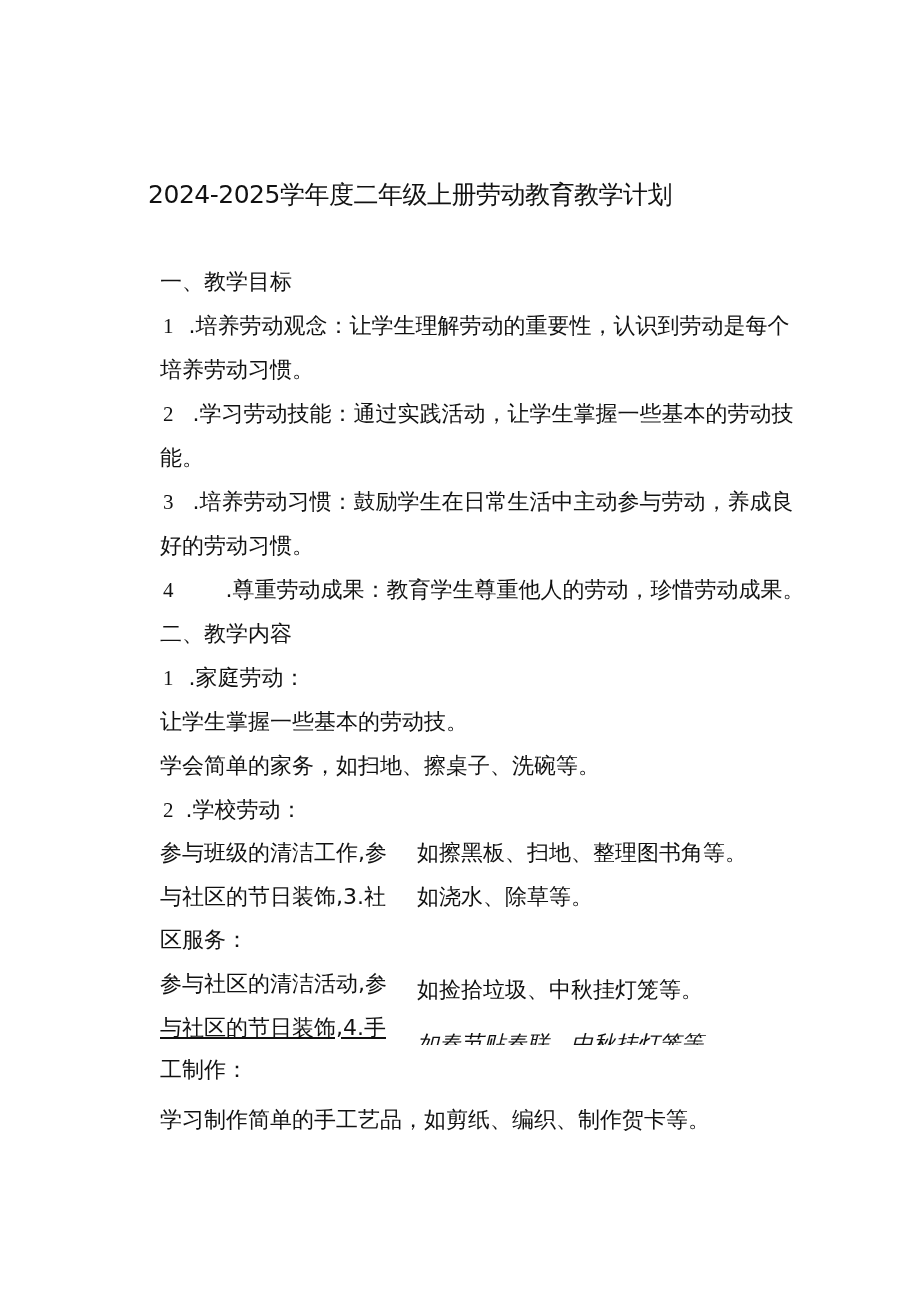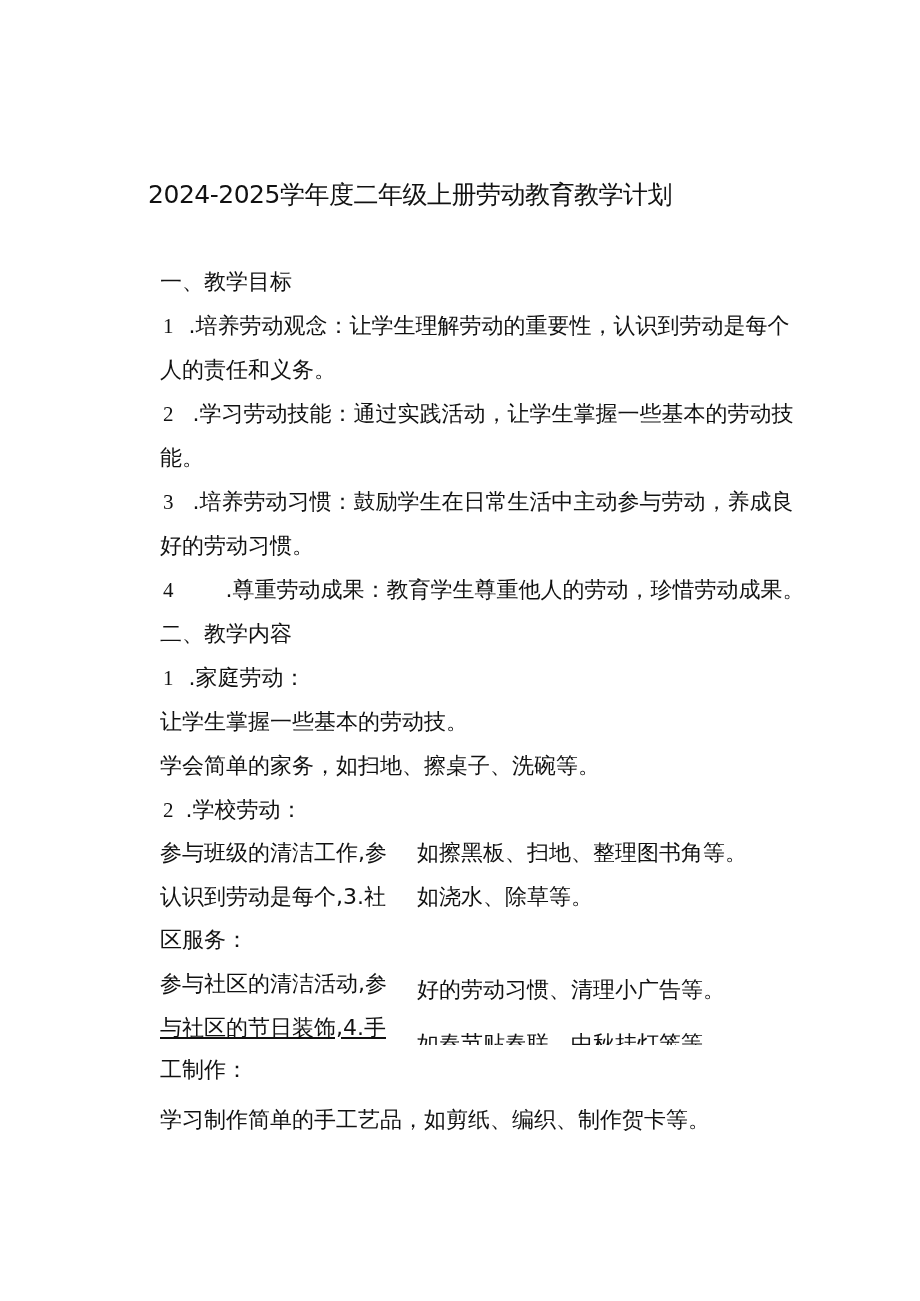--- a/index.html
+++ b/index.html
@@ -1,36 +1,36 @@
 <!DOCTYPE html>
 <html><head>
 <meta charset="utf-8">
 <style>
   html, body { margin: 0; padding: 0; background: #ffffff; }
   body { width: 920px; height: 1301px; position: relative; overflow: hidden;
          font-family: "DejaVu Sans", "Liberation Sans", sans-serif; color: #111; }
   .line { position: absolute; font-size: 22px; line-height: 30px; white-space: nowrap; letter-spacing: 0px; text-align: right; }
   .title { position: absolute; left: 0; width: 820px; top: 178px; text-align: center; font-size: 25px; line-height: 34px; letter-spacing: -0.5px; }
   .num { font-family: "Liberation Serif", serif; font-size: 21px; display: inline-block; }
-  .clip { position: absolute; overflow: hidden; height: 16px; }
+  .clip { position: absolute; overflow: hidden; height: 16px; font-style: italic; }
 </style>
 </head>
 <body>
 
 <div>
 
   <div class="title">2024-2025学年度二年级上册劳动教育教学计划</div>
 
   <div class="line" style="left:160px; top:267px;">一、教学目标</div>
 
   <div class="line" style="left:163px; top:311px;">
     <span class="num">1</span>
     <span style="margin-left:8px;">.培养劳动观念：让学生理解劳动的重要性，认识到劳动是每个</span>
   </div>
-  <div class="line" style="left:160px; top:355px;">人的责任和义务。</div>
+  <div class="line" style="left:160px; top:355px;">培养劳动习惯。</div>
 
   <div class="line" style="left:163px; top:399px;">
     <span class="num">2</span>
     <span style="margin-left:12px;">.学习劳动技能：通过实践活动，让学生掌握一些基本的劳动技</span>
   </div>
   <div class="line" style="left:160px; top:443px;">能。</div>
 
   <div class="line" style="left:163px; top:487px;">
     <span class="num">3</span>
     <span style="margin-left:12px;">.培养劳动习惯：鼓励学生在日常生活中主动参与劳动，养成良</span>
@@ -50,28 +50,28 @@
   </div>
   <div class="line" style="left:160px; top:707px;">让学生掌握一些基本的劳动技。</div>
   <div class="line" style="left:160px; top:751px;">学会简单的家务，如扫地、擦桌子、洗碗等。</div>
 
   <div class="line" style="left:163px; top:795px;">
     <span class="num">2</span>
     <span style="margin-left:5px;">.学校劳动：</span>
   </div>
 
   <div class="line" style="left:160px; top:838px;">参与班级的清洁工作,参</div>
-  <div class="line" style="left:160px; top:882px;">认识到劳动是每个,3.社</div>
+  <div class="line" style="left:160px; top:882px;">与社区的节日装饰,3.社</div>
   <div class="line" style="left:160px; top:925px;">区服务：</div>
   <div class="line" style="left:417px; top:838px;">如擦黑板、扫地、整理图书角等。</div>
   <div class="line" style="left:417px; top:882px;">如浇水、除草等。</div>
 
   <div class="line" style="left:160px; top:969px;">参与社区的清洁活动,参</div>
   <div class="line" style="left:160px; top:1013px;text-decoration:underline;">与社区的节日装饰,4.手</div>
   <div class="line" style="left:160px; top:1055px;">工制作：</div>
-  <div class="line" style="left:417px; top:975px;">好的劳动习惯、清理小广告等。</div>
+  <div class="line" style="left:417px; top:975px;">如捡拾垃圾、中秋挂灯笼等。</div>
   <div class="clip" style="left:417px; top:1029px; width:320px;">
     <div class="line" style="left:0; top:0;">如春节贴春联、中秋挂灯笼等</div>
   </div>
 
   <div class="line" style="left:160px; top:1105px;">学习制作简单的手工艺品，如剪纸、编织、制作贺卡等。</div>
 
 </div>
 
 </body></html>

